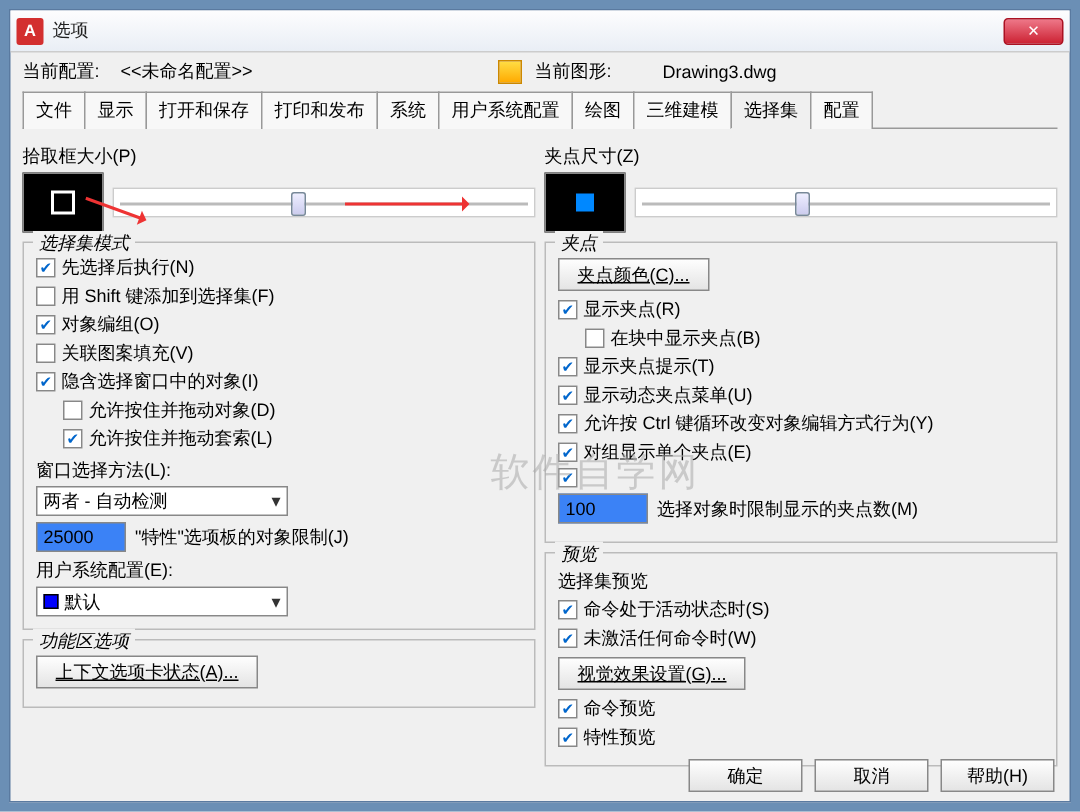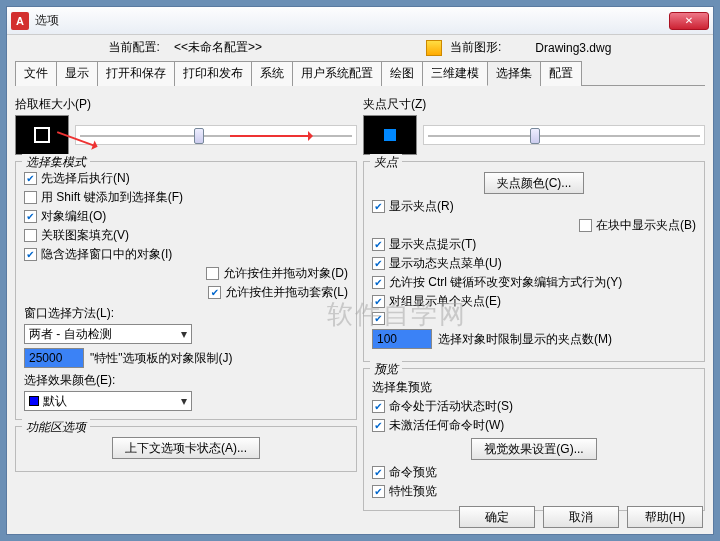--- a/index.html
+++ b/index.html
@@ -2,21 +2,21 @@
 <html><head>
 <meta charset="utf-8">
 <style>
 * { box-sizing: border-box; margin: 0; padding: 0; font-family: "Microsoft YaHei", SimSun, sans-serif; font-size: 12px; }
 body { background: #6b8fb5; padding: 6px; }
 .window { width: 708px; height: 529px; background: #f0f0f0; border: 1px solid #5a7aa0; position: relative; }
 .titlebar { height: 28px; background: linear-gradient(#fdfdfe, #e9eef5); display: flex; align-items: center; padding: 0 4px; border-bottom: 1px solid #ccc; }
 .title-icon { width: 18px; height: 18px; background: #d32f2f; color: #fff; font-weight: bold; font-size: 11px; display: flex; align-items: center; justify-content: center; margin-right: 6px; border-radius: 2px; }
 .title-text { flex: 1; color: #222; }
 .close-btn { width: 40px; height: 18px; background: linear-gradient(#e78, #c23); border: 1px solid #a12; border-radius: 3px; color: #fff; display: flex; align-items: center; justify-content: center; font-size: 10px; cursor: pointer; }
-.info-row { display: flex; align-items: center; padding: 4px 8px; gap: 4px; justify-content: center; }
+.info-row { display: flex; align-items: center; padding: 4px 8px; gap: 4px; }
 .info-row .label { color: #000; }
 .info-row .val { color: #000; margin-left: 10px; }
 .drawing-icon { width: 16px; height: 16px; background: linear-gradient(#fd4, #fa0); border: 1px solid #c80; margin-left: 160px; }
 .tabs { display: flex; margin: 0 8px; border-bottom: 1px solid #999; }
 .tab { padding: 3px 8px; border: 1px solid #999; border-bottom: none; background: #f8f8f8; margin-right: -1px; cursor: pointer; position: relative; top: 1px; }
 .tab.active { background: #f0f0f0; border-bottom: 1px solid #f0f0f0; }
 .content { display: flex; padding: 6px 8px; gap: 6px; }
 .col { flex: 1; }
 .section-label { margin: 4px 0 2px; }
 .preview-slider { display: flex; align-items: center; gap: 6px; margin-bottom: 6px; }
@@ -24,31 +24,31 @@
 .pickbox { width: 16px; height: 16px; border: 2px solid #fff; }
 .grip { width: 12px; height: 12px; background: #08f; }
 .slider { flex: 1; height: 20px; position: relative; background: #fff; border: 1px solid #ccc; }
 .slider-track { position: absolute; top: 9px; left: 4px; right: 4px; height: 2px; background: #bbb; }
 .slider-thumb { position: absolute; top: 2px; width: 10px; height: 16px; background: linear-gradient(#eef, #cce); border: 1px solid #789; border-radius: 2px; }
 .arrow { position: absolute; height: 2px; background: #e33; }
 .arrow::after { content: ''; position: absolute; right: -8px; top: -4px; border: 5px solid transparent; border-left-color: #e33; }
 .group { border: 1px solid #bbb; padding: 6px 8px 8px; margin-bottom: 6px; position: relative; }
 .group-title { position: absolute; top: -8px; left: 6px; background: #f0f0f0; padding: 0 4px; font-style: italic; }
 .check-row { display: flex; align-items: center; margin: 2px 0; gap: 4px; }
-.check-row.indent { margin-left: 18px; justify-content: flex-end; }
+.check-row.indent { margin-left: 18px; }
 .check { width: 13px; height: 13px; border: 1px solid #888; background: #fff; display: flex; align-items: center; justify-content: center; font-size: 10px; color: #06c; cursor: pointer; }
 .check.on::before { content: '✔'; }
 .combo { width: 168px; height: 20px; border: 1px solid #888; background: #fff; display: flex; align-items: center; padding: 0 4px; position: relative; cursor: pointer; }
 .combo::after { content: '▾'; position: absolute; right: 4px; color: #333; }
 .combo .swatch { width: 10px; height: 10px; background: #00f; border: 1px solid #000; margin-right: 4px; }
 .txt-input { width: 60px; height: 20px; border: 1px solid #888; background: #3b82f6; padding: 0 4px; }
 .btn { height: 22px; padding: 0 12px; border: 1px solid #888; background: linear-gradient(#fefefe, #e4e4e4); cursor: pointer; display: inline-flex; align-items: center; }
 .footer { position: absolute; bottom: 6px; right: 10px; display: flex; gap: 8px; }
 .footer .btn { width: 76px; justify-content: center; }
-.btn-row { display: flex; justify-content: center; margin: 4px 0; }
+.btn-row { display: flex; margin: 4px 0; text-decoration: underline; }
 .inline-row { display: flex; align-items: center; gap: 6px; margin: 4px 0; }
 .watermark { position: absolute; left: 320px; top: 290px; font-size: 26px; color: rgba(170,170,170,0.55); font-weight: normal; letter-spacing: 2px; pointer-events: none; }
 </style>
 </head>
 <body>
 
 <div class="window">
   <div class="titlebar">
     <div class="title-icon">A</div>
     <div class="title-text">选项</div>
@@ -124,21 +124,21 @@
             </div>
           </div>
         <div class="section-label">窗口选择方法(L):</div>
         <div class="combo">
             <span>两者 - 自动检测</span>
           </div>
         <div class="inline-row">
           <input class="txt-input" value="25000" style="">
           <span>"特性"选项板的对象限制(J)</span>
         </div>
-        <div class="section-label">选择效果颜色(E):</div>
+        <div class="section-label">用户系统配置(E):</div>
         <div class="combo">
             <span class="swatch"></span>
             <span>默认</span>
           </div>
       </div>
 
       <div class="group">
         <div class="group-title">功能区选项</div>
         <div class="btn-row">
             <button class="btn">上下文选项卡状态(A)...</button>

